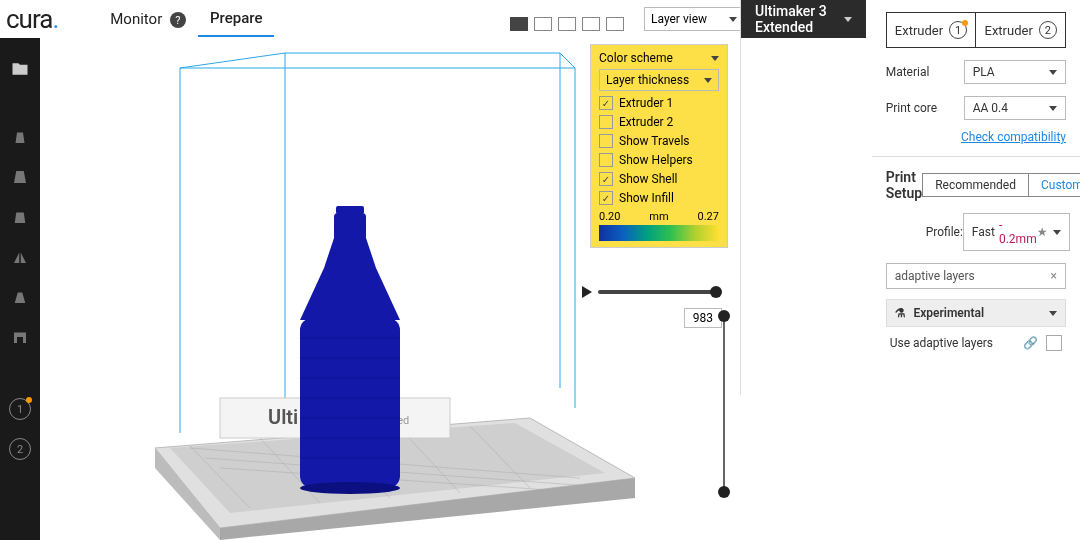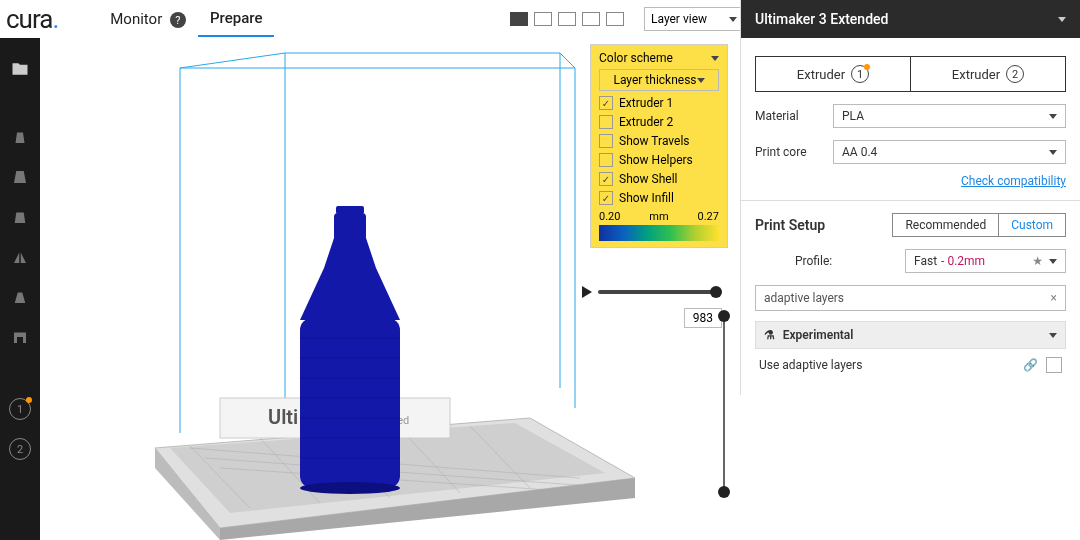--- a/index.html
+++ b/index.html
@@ -7,21 +7,21 @@
 
 .top-header {
   position: absolute; left: 6px; top: 0; width: 738px; height: 38px;
   display: flex; align-items: center; padding: 0 0;
 }
 .logo { font-size: 26px; font-weight: 400; letter-spacing: -1px; color: #222; margin-right: 40px; }
 .logo .dot { color: #1e88e5; }
 .tab { font-size: 15px; color: #222; padding: 8px 12px; cursor: pointer; }
 .tab.active { border-bottom: 2px solid #1e88e5; font-weight: 500; }
 .help-icon { display: inline-flex; align-items: center; justify-content: center; width: 16px; height: 16px; border-radius: 50%; background: #444; color: #fff; font-size: 11px; margin-left: 4px; }
-.header-right { margin-left: auto; display: flex; align-items: center; gap: 16px; }
+.header-right { margin-left: auto; display: flex; align-items: flex-end; gap: 16px; }
 .view-icons { display: flex; gap: 6px; margin-right: 4px; }
 .view-icon { width: 18px; height: 14px; border: 1px solid #888; position: relative; }
 .view-icon.solid { background: #444; border-color:#444; }
 .view-select {
   width: 100px; height: 24px; border: 1px solid #bbb; font-size: 12px;
   padding: 0 6px; display: flex; align-items: center; justify-content: space-between;
 }
 
 .left-tools {
   position: absolute; left: 0; top: 38px; width: 40px; height: 502px;
@@ -33,39 +33,39 @@
 .tool-badge.dot::after { content: ""; position: absolute; top: -2px; right: -2px; width: 6px; height: 6px; background: #ff9800; border-radius: 50%; }
 
 .viewport {
   position: absolute; left: 40px; top: 38px; width: 698px; height: 502px;
   background: #fff;
 }
 
 .layer-panel {
   position: absolute; right: 352px; top: 44px; width: 138px; background: #fde047; border: 1px solid #ccc; padding: 6px 8px; font-size: 12px;
 }
-.sel { border: 1px solid #bbb; padding: 3px 6px; display: flex; justify-content: center; align-items: center; margin: 4px 0; font-size: 12px; }
+.sel { border: 1px solid #bbb; padding: 3px 6px; display: flex; justify-content: space-between; align-items: center; margin: 4px 0; font-size: 12px; }
 .cb-row { display: flex; align-items: center; gap: 6px; margin: 5px 0; }
 .cb { width: 14px; height: 14px; border: 1px solid #999; display: flex; align-items: center; justify-content: center; font-size: 10px; color: #444;}
 .gradient-row { display: flex; justify-content: space-between; font-size: 11px; margin-top: 4px; }
 .gradient { height: 16px; margin-top: 2px; background: linear-gradient(90deg, #1030a0, #0a60c0, #00a080, #30c050, #b0d030, #ffe030); }
 
 .play-group { position: absolute; left: 582px; top: 286px; display: flex; align-items: center; gap: 6px; }
 .play { width: 0; height: 0; border-left: 10px solid #222; border-top: 6px solid transparent; border-bottom: 6px solid transparent; }
 .hslider { width: 120px; height: 4px; background: #444; position: relative; border-radius: 2px; }
 .hslider::after { content: ""; position: absolute; right: -4px; top: -4px; width: 12px; height: 12px; background: #222; border-radius: 50%; }
 
 .vslider-group { position: absolute; left: 716px; top: 304px; width: 18px; height: 200px; }
 .vslider { position: absolute; left: 7px; top: 10px; width: 2px; height: 180px; background: #666; }
 .vslider .knob { position: absolute; left: -5px; width: 12px; height: 12px; background: #222; border-radius: 50%; }
 .layer-count { position: absolute; right: 358px; top: 308px; border: 1px solid #bbb; padding: 2px 8px; font-size: 12px; }
 
 .settings {
   position: absolute; right: 0; top: 0; width: 340px; height: 395px;
-  border-left: 1px solid #ddd; display: flex; flex-direction: column; gap: 6px;
+  border-left: 1px solid #ddd; display: flex; flex-direction: row; gap: 6px;
 }
 .printer-header {
   background: #2b2b2b; color: #fff; height: 38px; display: flex; align-items: center;
   padding: 0 14px; font-size: 14px; font-weight: 500; justify-content: space-between;
 }
 .settings-body { padding: 12px 14px; font-size: 12px; color: #333; overflow: hidden; }
 .extruder-tabs { display: flex; border: 1px solid #333; }
 .extruder-tab { flex: 1; text-align: center; padding: 8px 0; font-size: 13px; display: flex; align-items: center; justify-content: center; gap: 6px; }
 .extruder-tab:first-child { border-right: 1px solid #333; }
 .num-badge { width: 18px; height: 18px; border: 1px solid #444; border-radius: 50%; font-size: 11px; display: inline-flex; align-items: center; justify-content: center; position: relative;}

